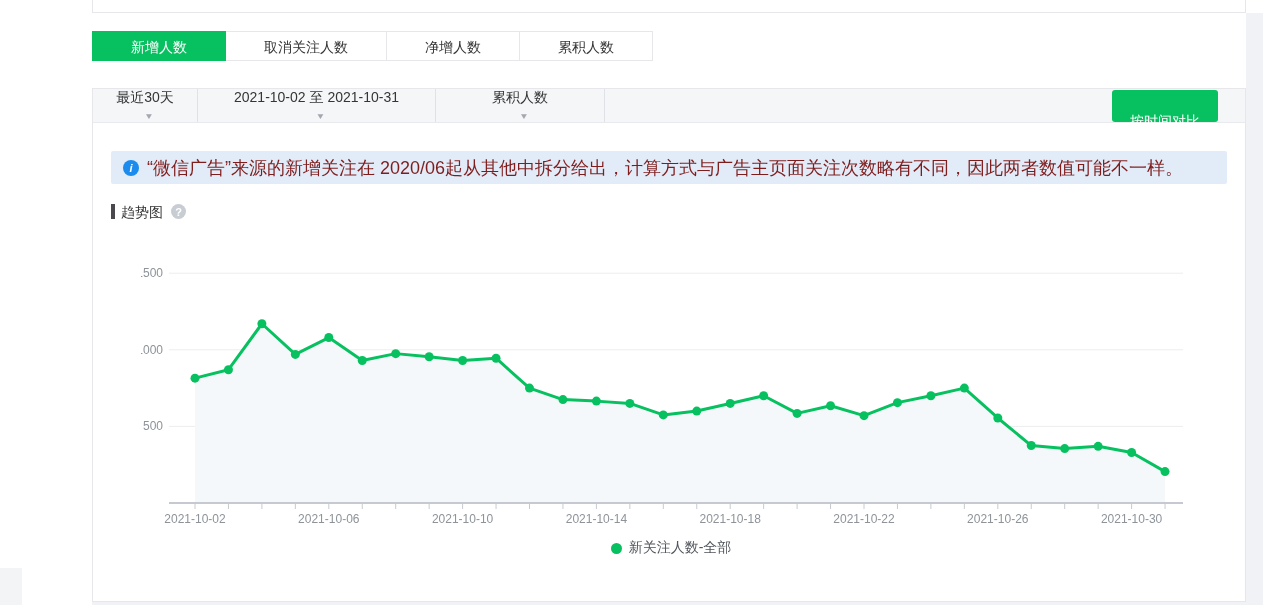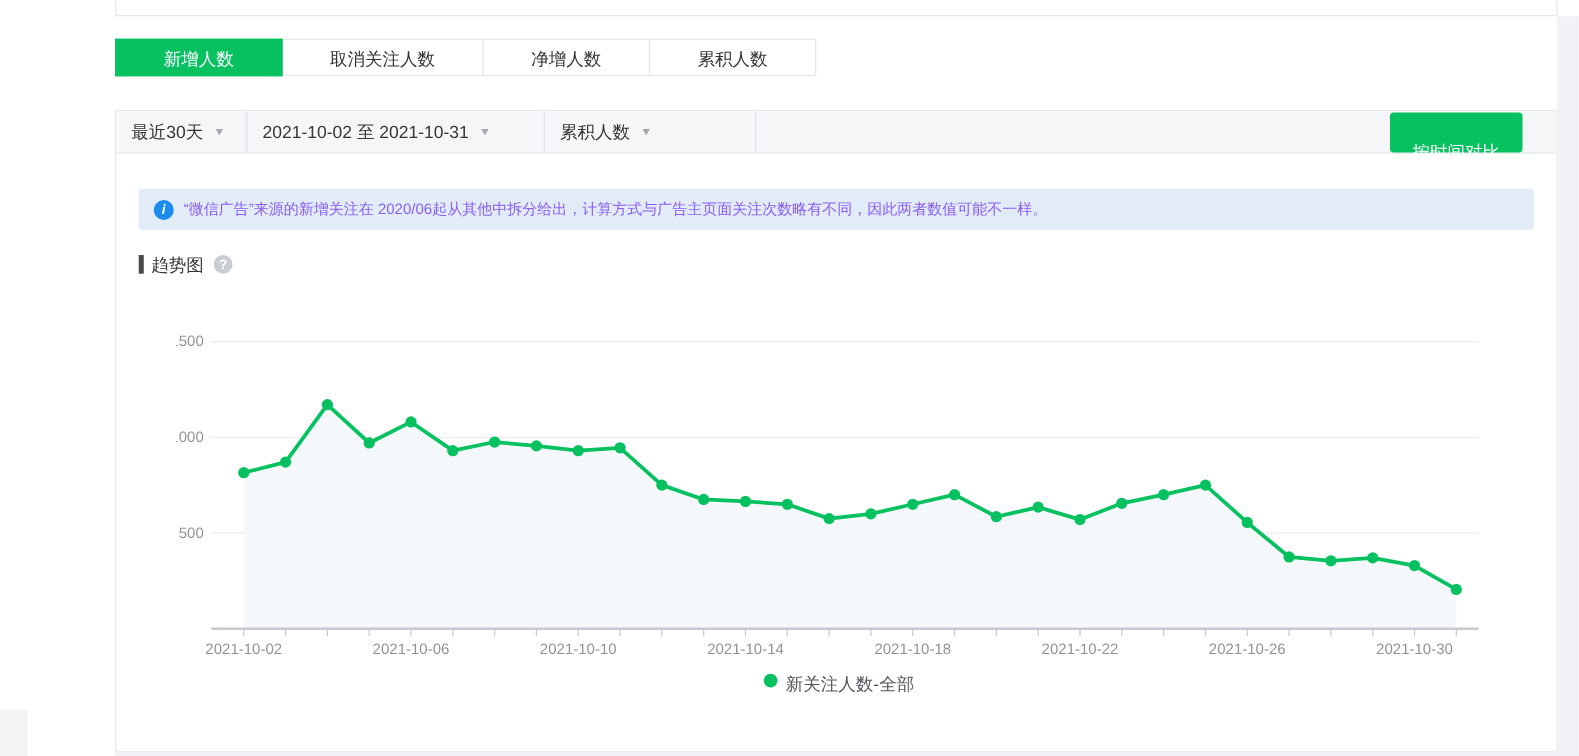--- a/index.html
+++ b/index.html
@@ -20,50 +20,50 @@
          background:#fff; border:1px solid #e7e7eb; margin-left:-1px; cursor:pointer; white-space:nowrap; }
   .tab:first-child { margin-left:0; }
   .tab.active { background:var(--accent,#07c160); color:#fff; border-color:var(--accent,#07c160); z-index:2; }
 
   
   .card { position:absolute; left:92px; top:88px; width:1154px; height:514px;
           background:#fff; border:1px solid #e7e7eb; }
 
   .filter-bar { position:absolute; left:0; top:0; width:100%; height:34px; background:#f4f6f8;
                 border-bottom:1px solid #e8eaed; display:flex; align-items:stretch; }
-  .filter-item { display:flex; align-items:center; 
+  .filter-item { display:flex; align-items:center; justify-content:space-between;
                  padding:0 12px; font-size:14px; color:#353535; cursor:pointer;
-                 border-right:1px solid #dfe2e6; }
+                 border-right:1px solid #dfe2e6;flex-direction:column; }
   .fi-time { width:105px; }
   .fi-date { width:238px; }
   .fi-source { width:169px; }
   .chevron { font-size:10px; color:#a3a8b0; transform:scaleY(0.85); margin-left:8px; }
   .filter-spacer { flex:1; }
   .compare-btn { align-self:center; margin-right:27px; height:30px; padding:16px 18px;
                  background:var(--accent,#07c160); color:#fff; font-size:14px; border:none;
                  border-radius:3px; cursor:pointer; line-height:30px; white-space:nowrap; }
 
   .notice { position:absolute; left:18px; right:18px; top:62px; height:33px;
             background:#e1ecf8; display:flex; align-items:center; padding:0 12px; border-radius:2px; }
   .info-ic { width:16px; height:16px; border-radius:50%; background:#1b8bee; color:#fff;
              font-size:11px; font-weight:bold; font-style:italic; display:flex; align-items:center;
              justify-content:center; margin-right:8px; flex:0 0 16px; }
-  .notice-text { font-size:12px; color:#8b5cf6; white-space:nowrap; overflow:hidden; }
+  .notice-text { font-size:18px; color:#7f1d1d; white-space:nowrap; overflow:hidden; }
 
   .section-header { position:absolute; left:18px; top:115px; display:flex; align-items:flex-start; }
   .title-bar { width:4px; height:15px; background:#4a4a4e; margin-right:6px; }
   .section-title { font-size:14px; color:#353535; }
   .help-ic { width:15px; height:15px; border-radius:50%; background:#c8ccd3; color:#fff;
              font-size:11px; font-weight:bold; display:flex; align-items:center; justify-content:center;
              margin-left:8px; cursor:pointer; }
 
   .chart-svg { position:absolute; left:48px; top:167px; }
 
   .legend { position:absolute; left:48px; top:450px; width:1060px; display:flex;
-            justify-content:center; gap:7px; cursor:pointer; }
+            align-items:center; justify-content:center; gap:7px; cursor:pointer; }
   .legend-dot { width:11px; height:11px; border-radius:50%; background:var(--accent,#07c160); }
   .legend-label { font-size:14px; color:#51565c; }
 </style>
 </head>
 <body>
 
 <div class="stage">
 
   <div class="top-card-edge"></div>
   <div class="page-right"></div>

